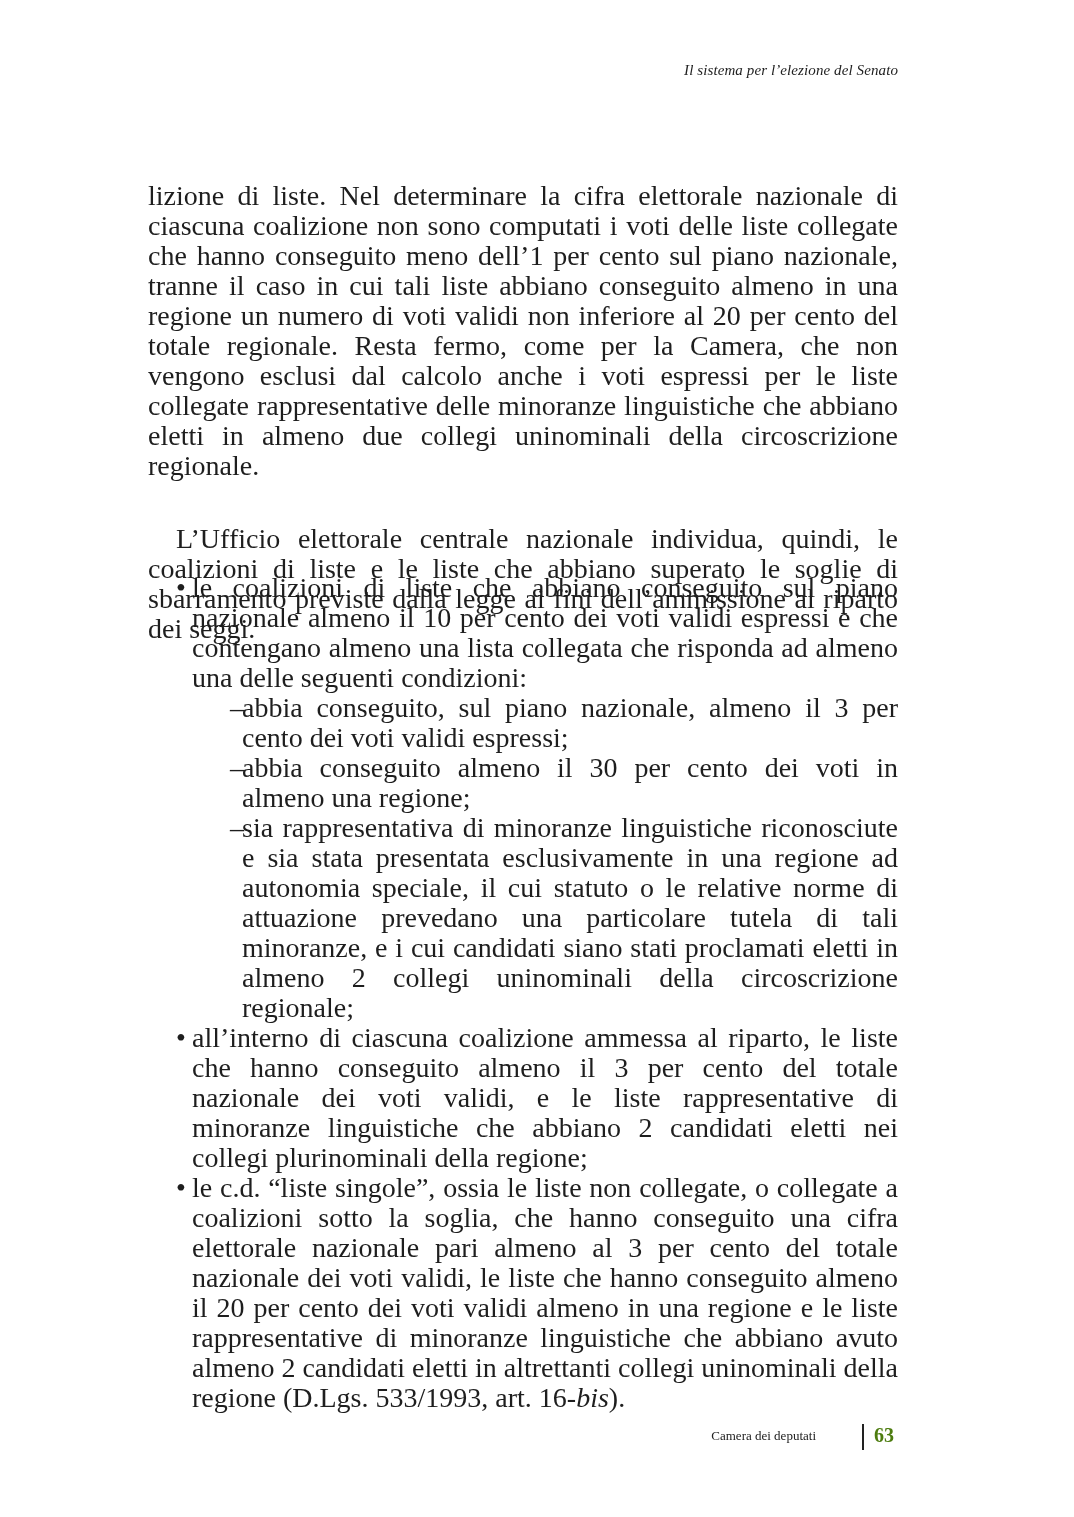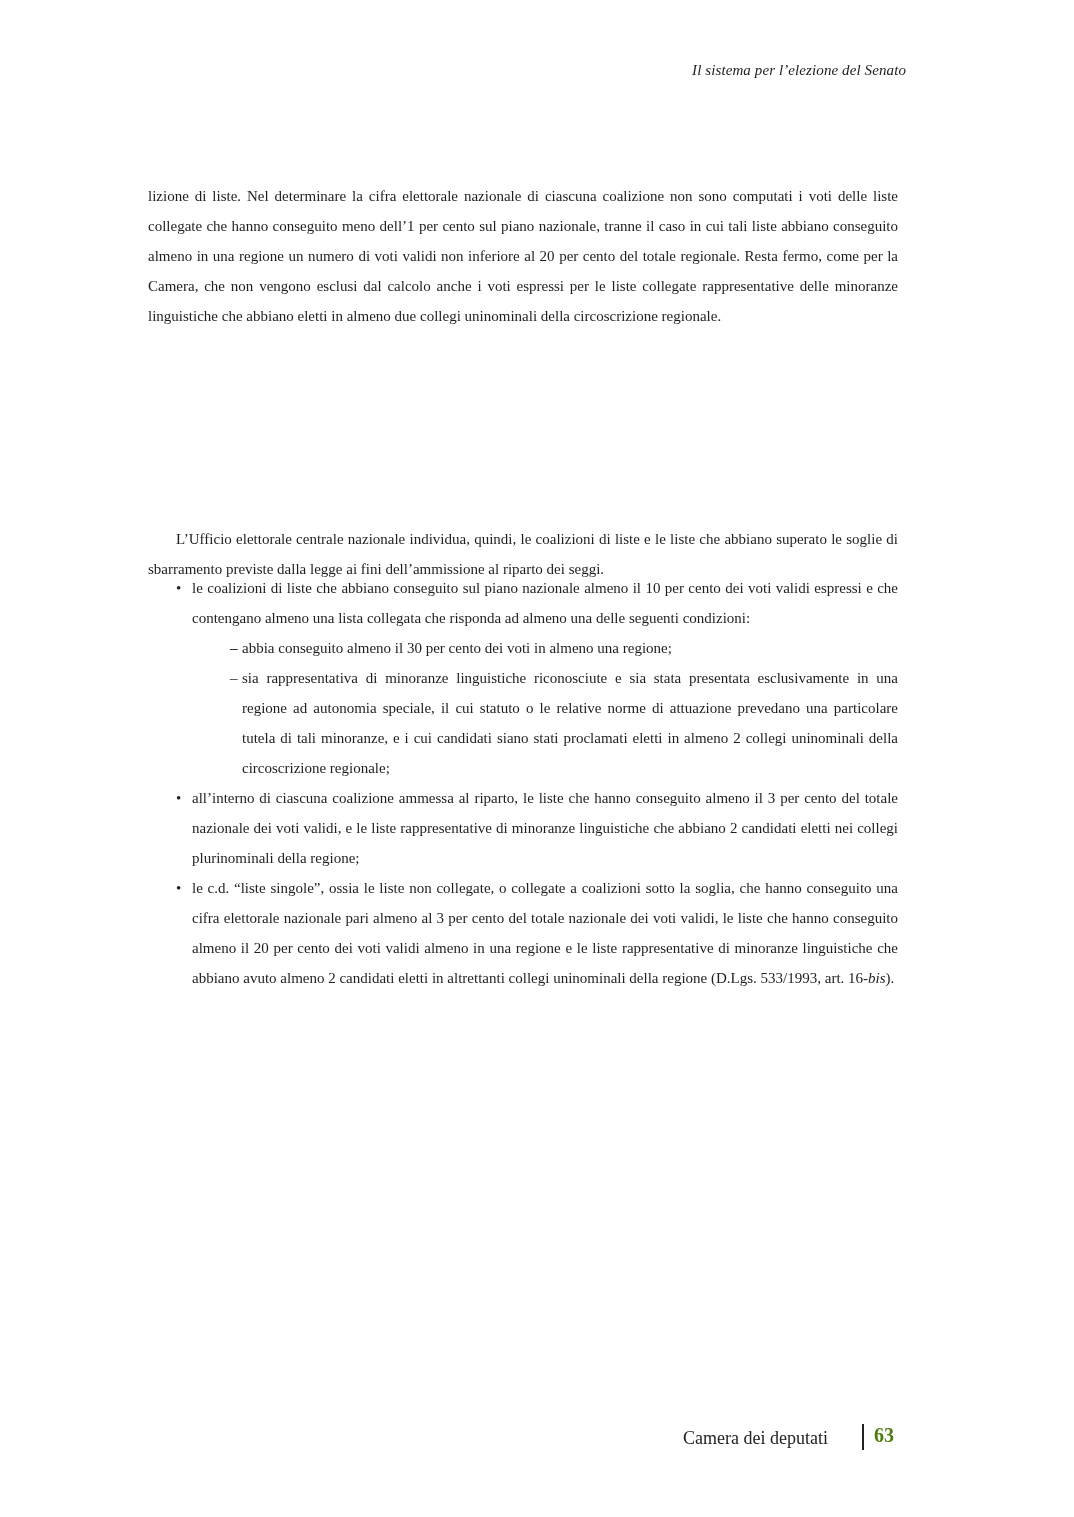--- a/index.html
+++ b/index.html
@@ -1,32 +1,32 @@
 <!DOCTYPE html>
 <html><head>
 <meta charset="utf-8">
 <style>
   html, body { margin: 0; padding: 0; background: #ffffff; }
   body { width: 1074px; height: 1517px; position: relative; overflow: hidden; color: #1e1e1e; font-family: "Liberation Serif", "DejaVu Serif", serif; }
-  .running-head { position: absolute; top: 62px; right: 168px; font-style: italic; font-size: 15px; color: #222; letter-spacing: 0.1px; }
-  .text-block { position: absolute; left: 148px; width: 750px; font-size: 15px; line-height: 30px; text-align: justify; }
+  .running-head { position: absolute; top: 62px; right: 176px; font-style: italic; font-size: 15px; color: #222; letter-spacing: 0.1px; }
+  .text-block { position: absolute; left: 148px; width: 750px; font-size: 28px; line-height: 30px; text-align: justify; }
   .para { margin: 0; }
   .p1 { top: 181px; }
   .p2 { top: 476px; margin-top: 48px; }
   .p3 { top: 573px; }
   .indent { text-indent: 28px; }
   .intro { padding-left: 28px; }
   ul.bullets { list-style: none; margin: 0; padding: 0; }
   ul.bullets > li { position: relative; padding-left: 44px; }
   ul.bullets > li .bullet { position: absolute; left: 28px; top: 0; }
   ul.dashes { list-style: none; margin: 0; padding: 0; }
   ul.dashes > li { position: relative; padding-left: 50px; }
   ul.dashes > li .dash { position: absolute; left: 38px; top: 0; }
   .footer { position: absolute; top: 1424px; left: 0; width: 1074px; height: 30px; }
-  .footer-publisher { position: absolute; right: 246px; top: 4px; font-size: 18px; color: #222; }
+  .footer-publisher { position: absolute; right: 258px; top: 4px; font-size: 13px; color: #222; }
   .footer-rule { position: absolute; left: 862px; top: 0; width: 2px; height: 26px; background: #222; }
   .footer-page { position: absolute; left: 874px; top: 0; font-size: 20px; font-weight: bold; color: #4d7c0f; }
 </style>
 </head>
 <body>
 
 <div class="running-head">Il sistema per l’elezione del Senato</div>
 
 <div class="text-block p1">
   <p class="para">lizione di liste. Nel determinare la cifra elettorale nazionale di ciascuna coalizione non sono computati i voti delle liste collegate che hanno conseguito meno dell’1 per cento sul piano nazionale, tranne il caso in cui tali liste abbiano conseguito almeno in una regione un numero di voti validi non inferiore al 20 per cento del totale regionale. Resta fermo, come per la Camera, che non vengono esclusi dal calcolo anche i voti espressi per le liste collegate rappresentative delle minoranze linguistiche che abbiano eletti in almeno due collegi uninominali della circoscrizione regionale.</p>
@@ -37,20 +37,21 @@
 </div>
 
 <div class="text-block p3">
   <ul class="bullets">
     <li>
       <span class="bullet">•</span>
       <span>le coalizioni di liste che abbiano conseguito sul piano nazionale almeno il 10 per cento dei voti validi espressi e che contengano almeno una lista collegata che risponda ad almeno una delle seguenti condizioni:</span>
       <ul class="dashes">
         <li>
           <span class="dash">–</span>
+          <span>abbia conseguito, sul piano nazionale, almeno il 3 per cento dei voti validi espressi;</span>
         </li>
         <li>
           <span class="dash">–</span>
           <span>abbia conseguito almeno il 30 per cento dei voti in almeno una regione;</span>
         </li>
         <li>
           <span class="dash">–</span>
           <span>sia rappresentativa di minoranze linguistiche riconosciute e sia stata presentata esclusivamente in una regione ad autonomia speciale, il cui statuto o le relative norme di attuazione prevedano una particolare tutela di tali minoranze, e i cui candidati siano stati proclamati eletti in almeno 2 collegi uninominali della circoscrizione regionale;</span>
         </li>
       </ul>

